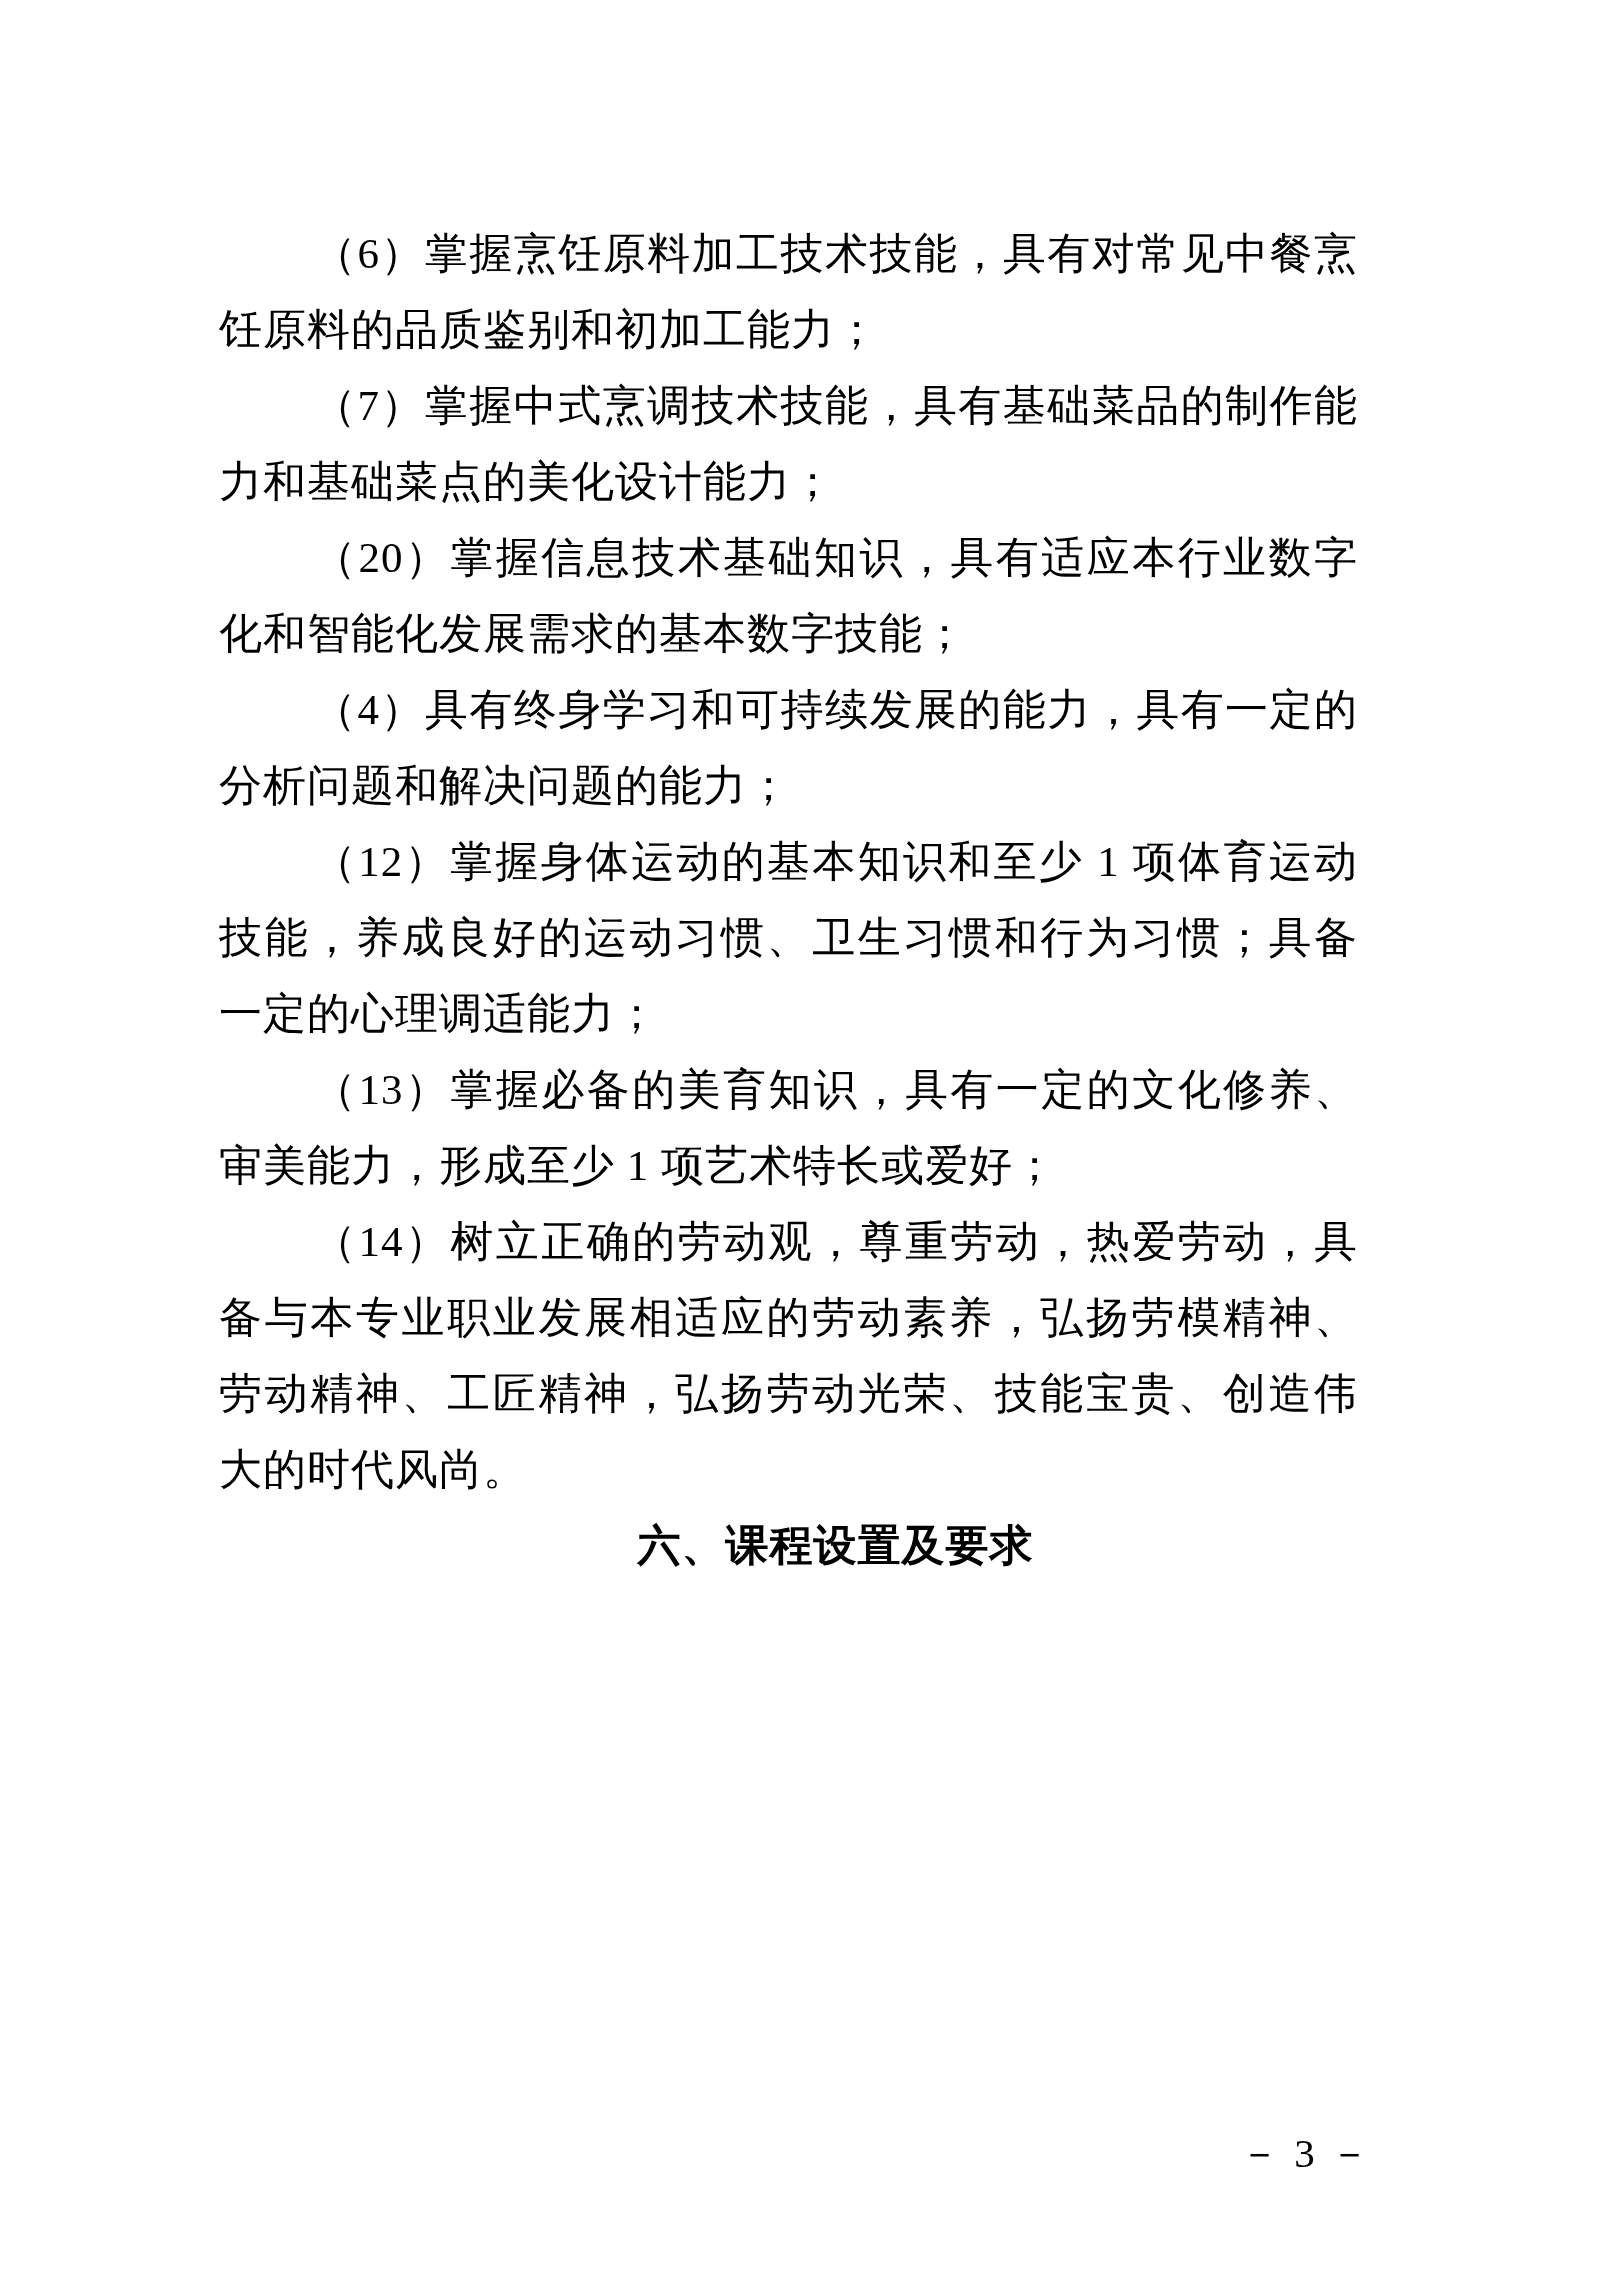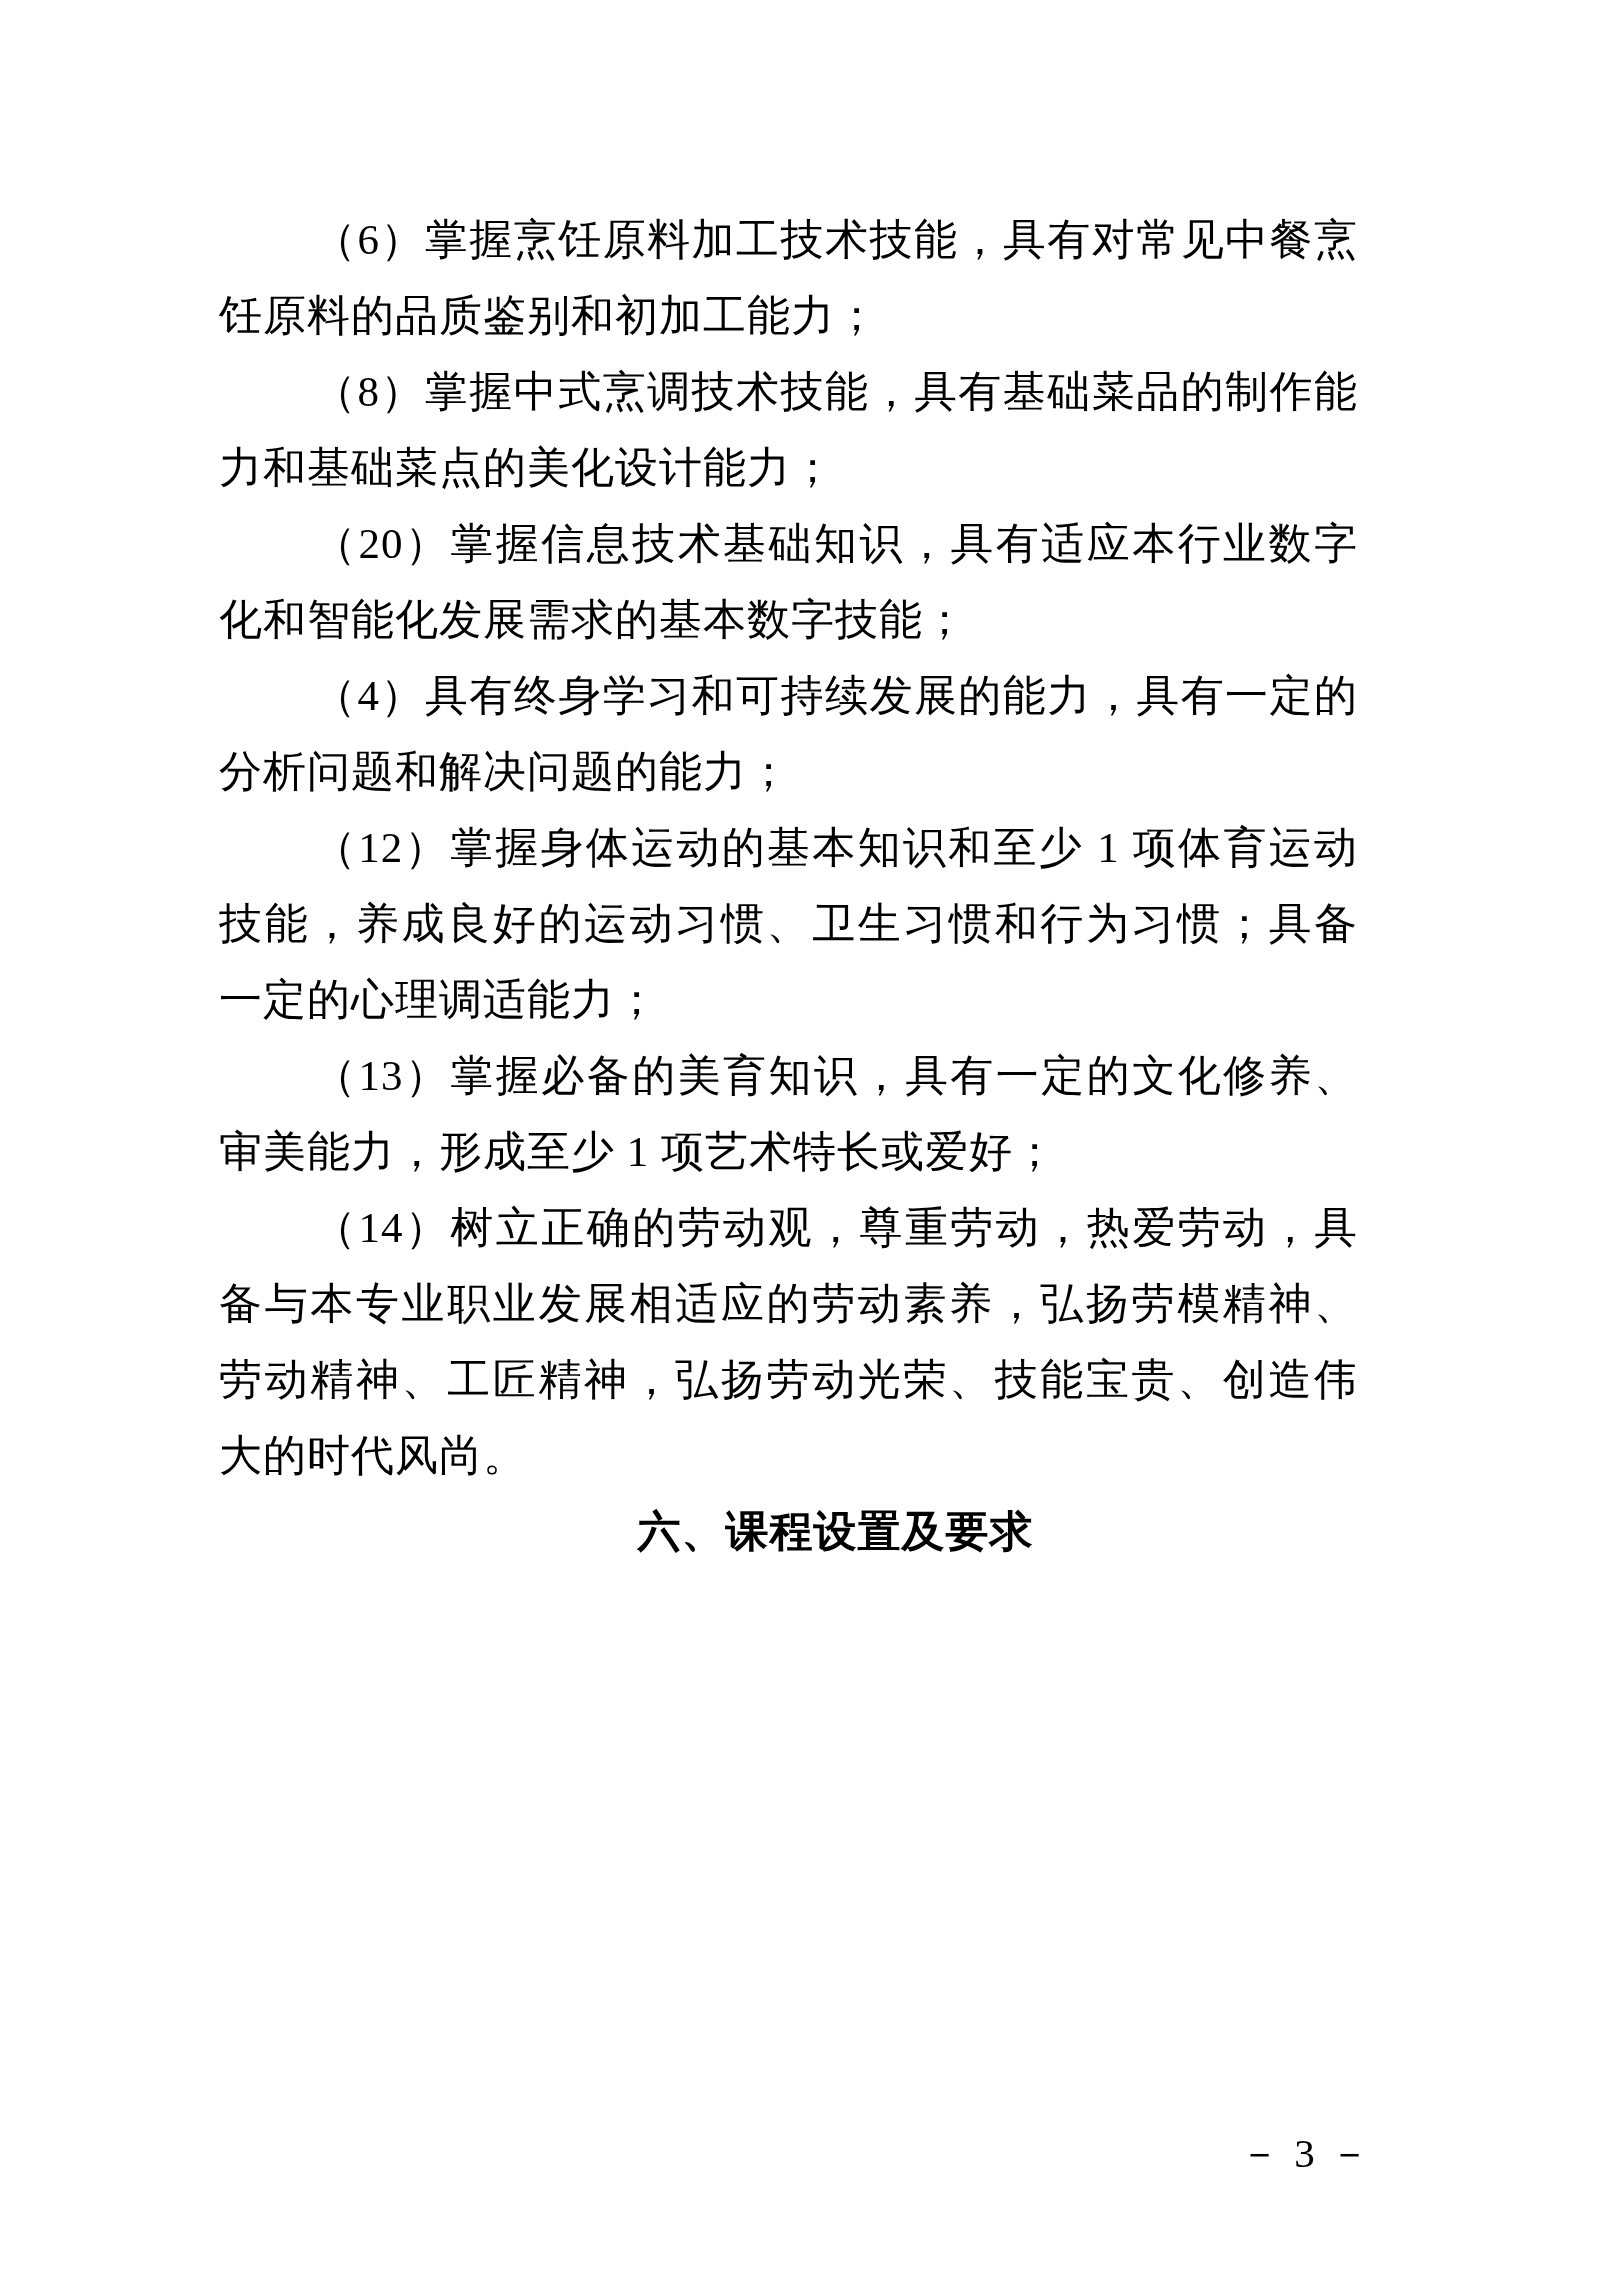--- a/index.html
+++ b/index.html
@@ -20,21 +20,21 @@
     position: absolute;
     left: 0;
     top: 0;
     width: 1621px;
     height: 2293px;
     background: #ffffff;
   }
   .text-block {
     position: absolute;
     left: 219px;
-    top: 202px;
+    top: 216px;
     width: 1139px;
     font-family: Liberation Serif, serif;
   }
   .para {
     margin: 0;
     padding: 0;
     font-size: 43px;
     line-height: 76px;
     letter-spacing: 1px;
     text-align: justify;
@@ -55,21 +55,21 @@
     white-space: nowrap;
   }
 </style>
 </head>
 <body>
 
 <div class="page">
 
   <div class="text-block">
     <p class="para">（6）掌握烹饪原料加工技术技能，具有对常见中餐烹饪原料的品质鉴别和初加工能力；</p>
-    <p class="para">（8）掌握中式烹调技术技能，具有基础菜品的制作能力和基础菜点的美化设计能力；</p>
+    <p class="para">（7）掌握中式烹调技术技能，具有基础菜品的制作能力和基础菜点的美化设计能力；</p>
     <p class="para">（20）掌握信息技术基础知识，具有适应本行业数字化和智能化发展需求的基本数字技能；</p>
     <p class="para">（4）具有终身学习和可持续发展的能力，具有一定的分析问题和解决问题的能力；</p>
     <p class="para">（12）掌握身体运动的基本知识和至少 1 项体育运动技能，养成良好的运动习惯、卫生习惯和行为习惯；具备一定的心理调适能力；</p>
     <p class="para">（13）掌握必备的美育知识，具有一定的文化修养、审美能力，形成至少 1 项艺术特长或爱好；</p>
     <p class="para">（14）树立正确的劳动观，尊重劳动，热爱劳动，具备与本专业职业发展相适应的劳动素养，弘扬劳模精神、劳动精神、工匠精神，弘扬劳动光荣、技能宝贵、创造伟大的时代风尚。</p>
     <p class="para heading">六、课程设置及要求</p>
   </div>
 
   <div class="page-number">－ 3 －</div>
 

